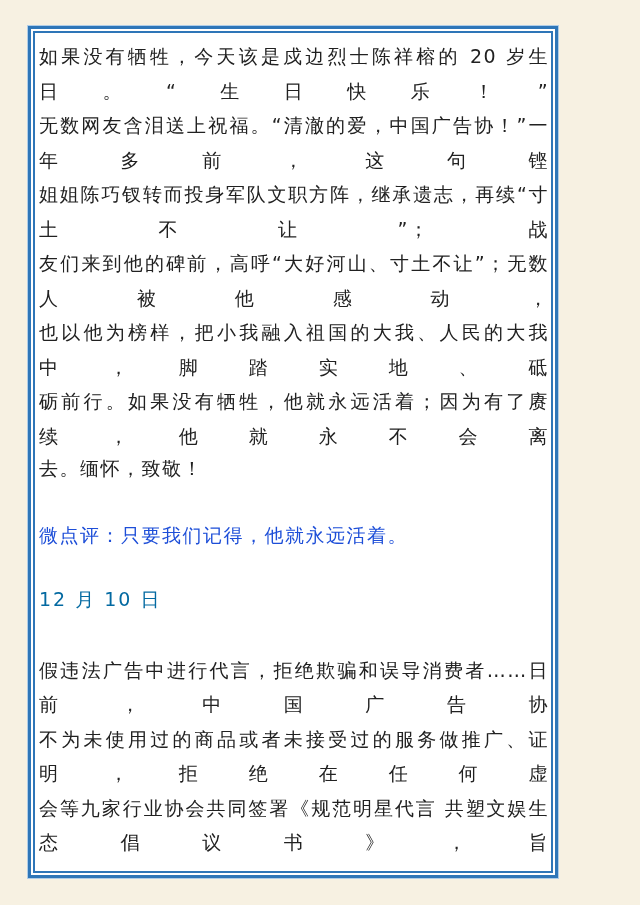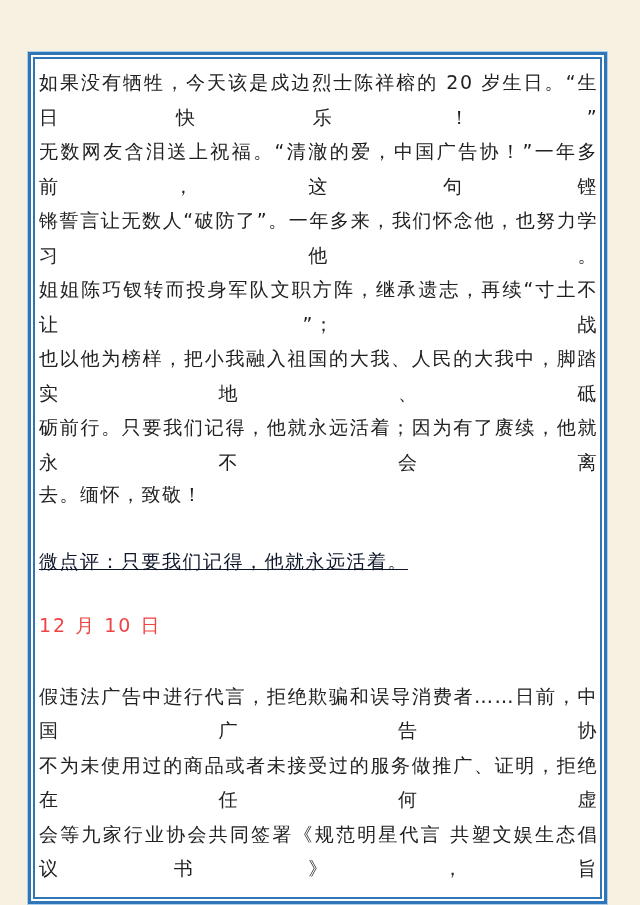--- a/index.html
+++ b/index.html
@@ -11,28 +11,27 @@
     height: 905px;
     background: #F7F1E2;
     font-family: "DejaVu Sans", "Liberation Sans", sans-serif;
     position: relative;
     overflow: hidden;
   }
   .frame {
     position: absolute;
     left: 28px;
     top: 26px;
-    width: 579px;
+    width: 530px;
     height: 852px;
     box-sizing: border-box;
     border: 3px solid #2E76B8;
     box-shadow: 0 0 0 1px #AFCDE8;
     padding: 2px;
     background: #FFFFFF;
-    margin-top: 26px;
   }
   .frame-inner {
     box-sizing: border-box;
     width: 100%;
     height: 100%;
     border: 2px solid #2E76B8;
     overflow: hidden;
   }
   .content {
     padding: 6px 2px 0 4px;
@@ -51,49 +50,48 @@
     text-align: justify;
     text-align-last: justify;
     white-space: normal;
   }
   .line.last {
     text-align-last: left;
     font-family: Liberation Mono, monospace;
   }
   .comment .line,
   .comment {
-    color: #0f172a;
-    text-decoration: underline;
+    color: #1d4ed8;
   }
   .comment {
     font-size: 19px;
     line-height: 34.5px;
     letter-spacing: 1.5px;
   }
   .date {
     font-size: 19px;
     line-height: 34.5px;
     letter-spacing: 2px;
-    color: #ef4444;
+    color: #0369a1;
   }
 </style>
 </head>
 <body>
 
 <div class="frame">
   <div class="frame-inner">
     <div class="content">
 
       <div class="para body-text">
           <div class="line">如果没有牺牲，今天该是戍边烈士陈祥榕的 20 岁生日。“生日快乐！”</div>
           <div class="line">无数网友含泪送上祝福。“清澈的爱，中国广告协！”一年多前，这句铿</div>
-          <div class="line">锵誓言让无数人“破防了”。一年多来，我们怀念他，也努力学习他。</div>
           <div class="line">姐姐陈巧钗转而投身军队文职方阵，继承遗志，再续“寸土不让”；战</div>
+          <div class="line">友们来到他的碑前，高呼“大好河山、寸土不让”；无数人被他感动，</div>
           <div class="line">也以他为榜样，把小我融入祖国的大我、人民的大我中，脚踏实地、砥</div>
-          <div class="line">砺前行。只要我们记得，他就永远活着；因为有了赓续，他就永不会离</div>
+          <div class="line">砺前行。如果没有牺牲，他就永远活着；因为有了赓续，他就永不会离</div>
           <div class="line last">去。缅怀，致敬！</div>
         </div>
 
       <div class="para comment">微点评：只要我们记得，他就永远活着。</div>
 
       <div class="para date-block">
         <div class="date">12 月 10 日</div>
       </div>
 
       <div class="para body-text">

